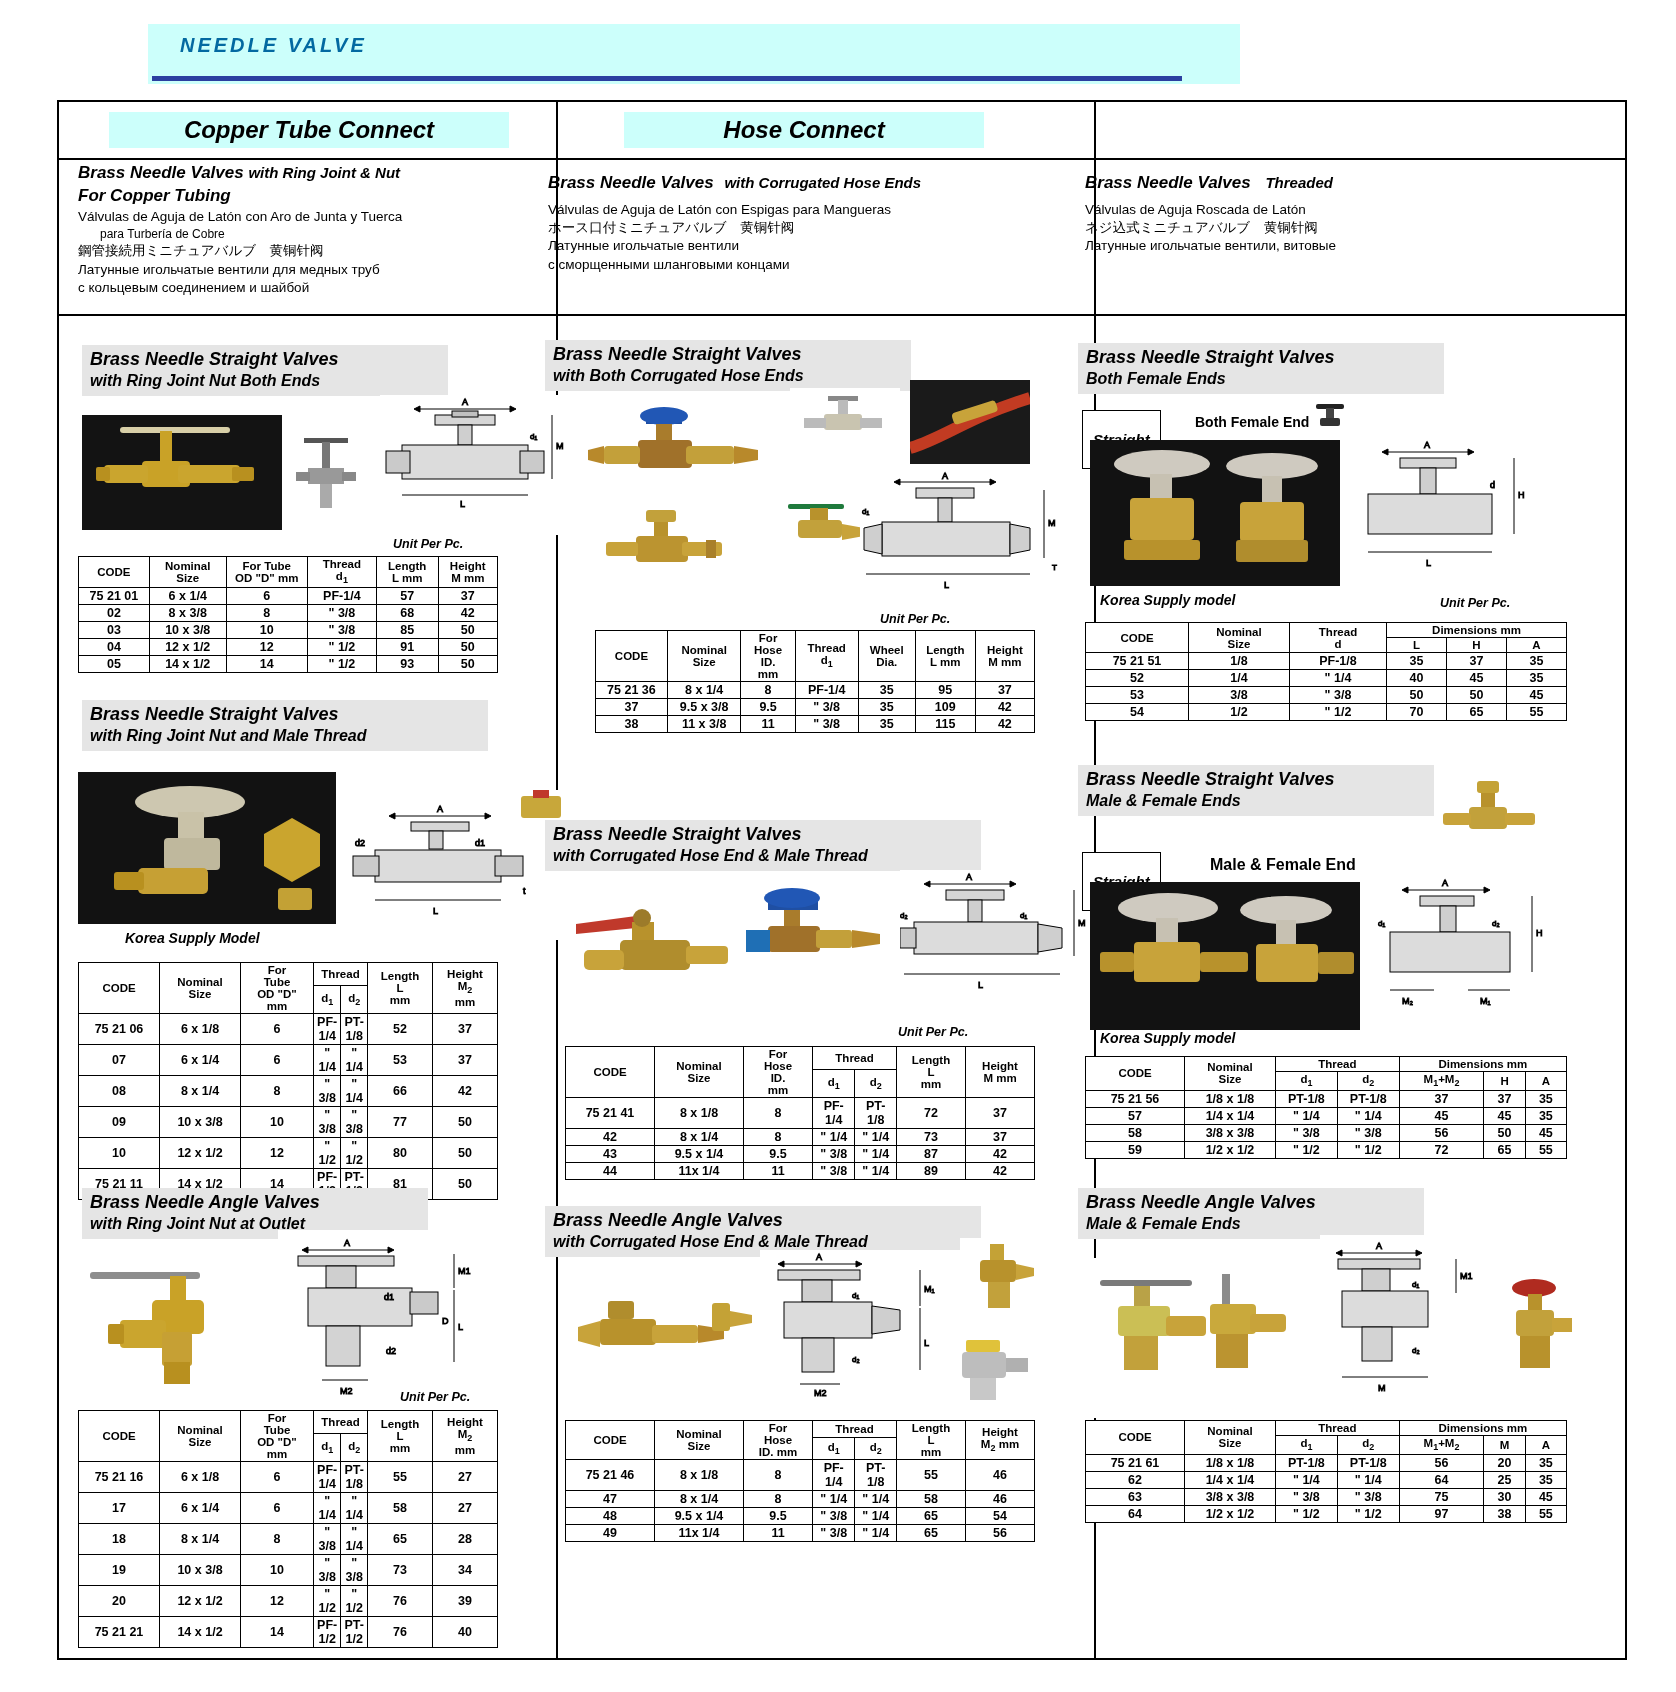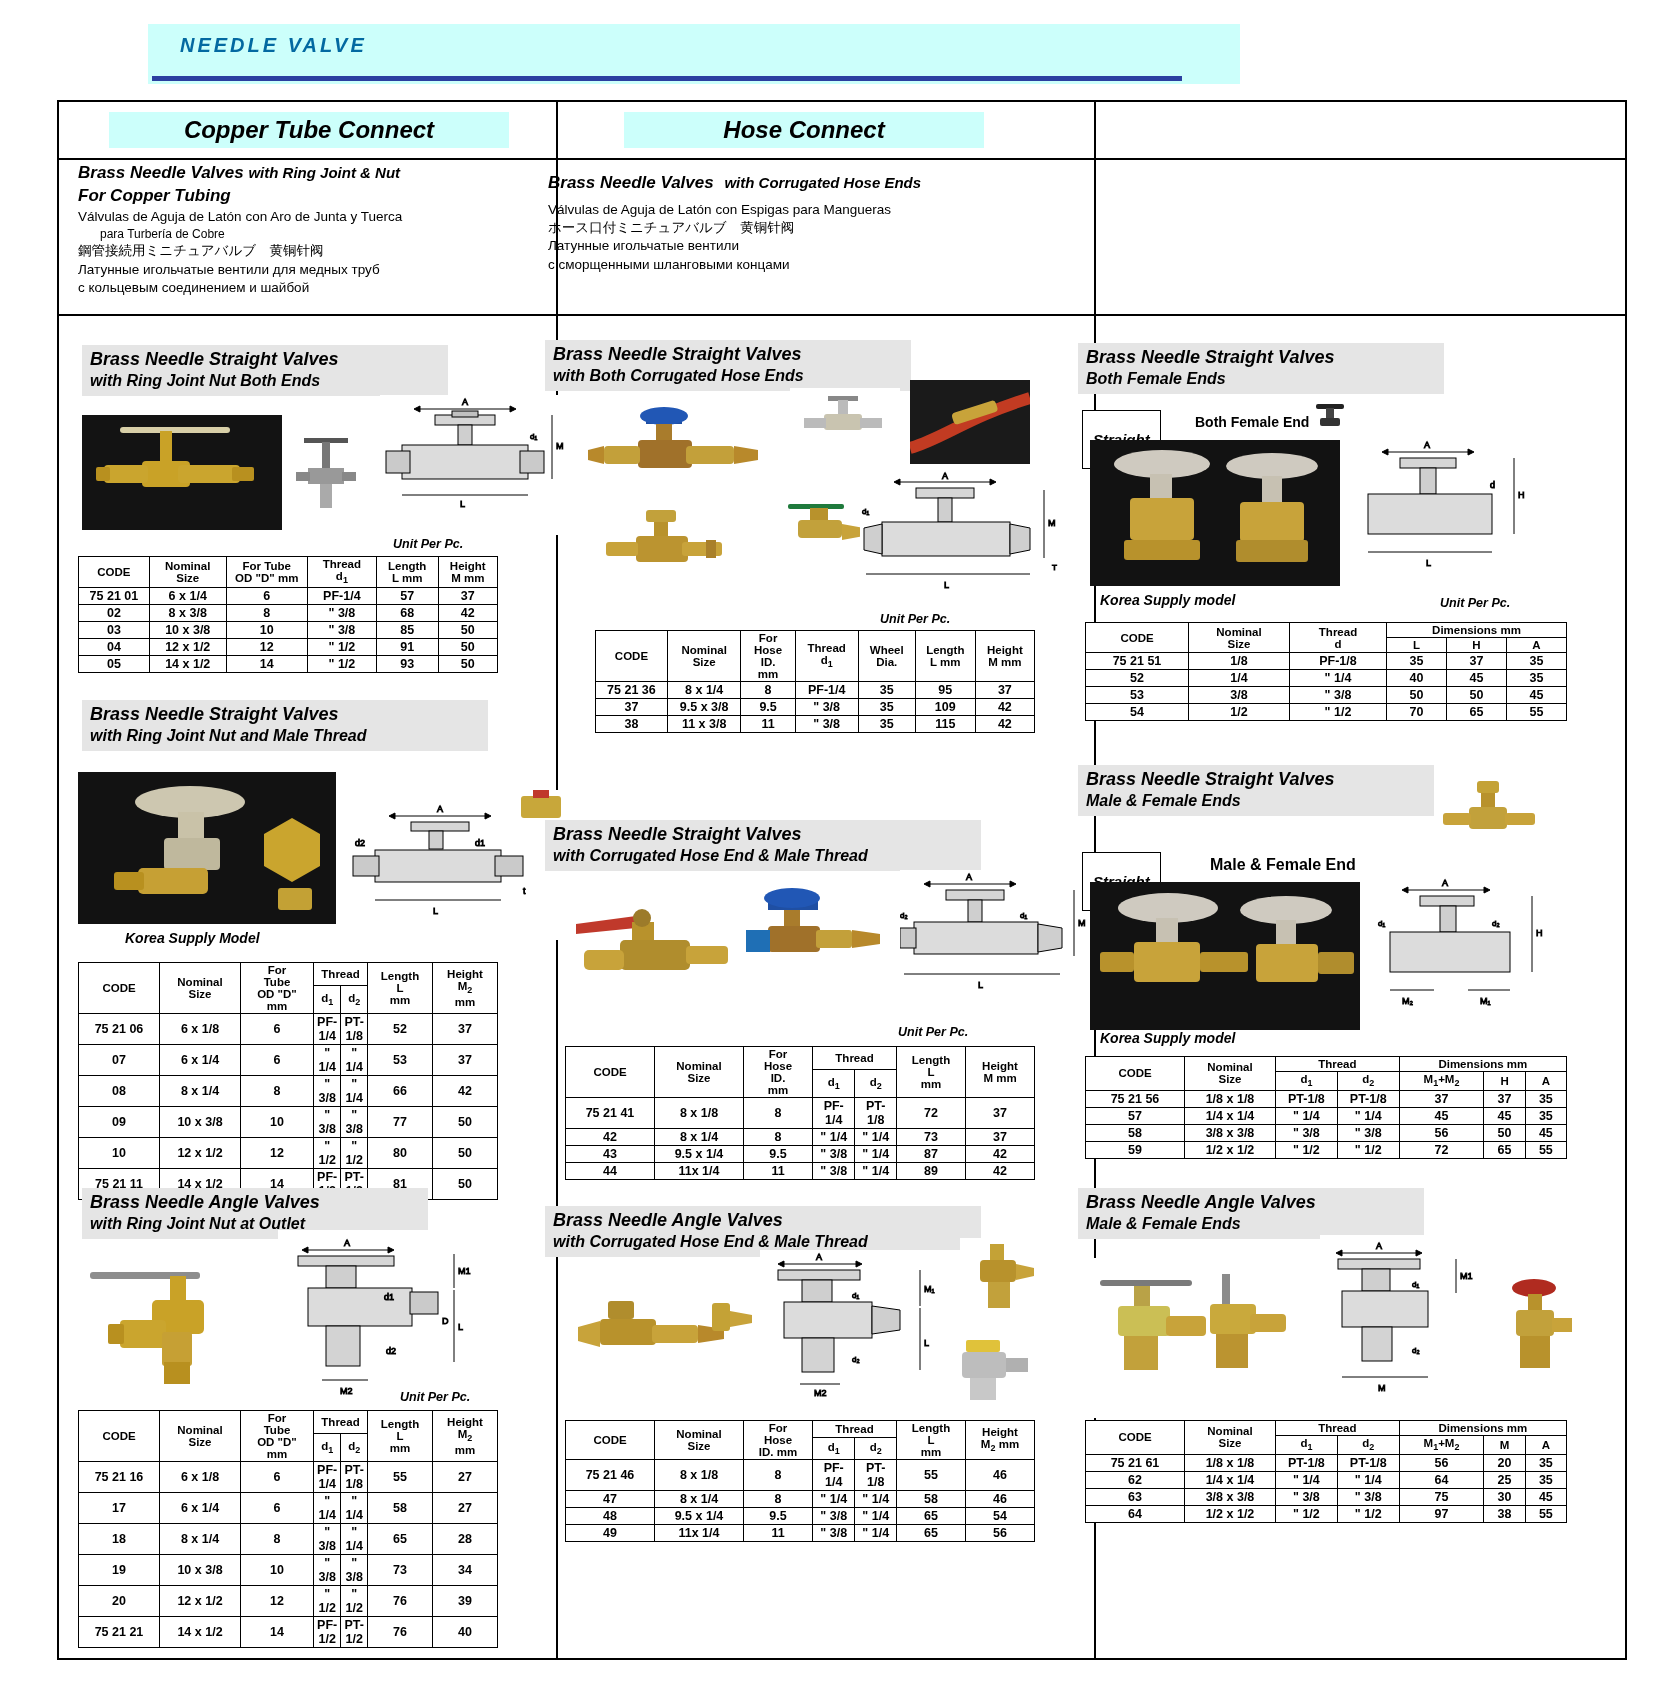--- a/index.html
+++ b/index.html
@@ -125,20 +125,28 @@
   <div class="intro" style="left:548px;top:172px;width:470px;">
     <div class="t1"><span>Brass Needle Valves</span>
       <span class="sm" style="padding-left:6px;">with Corrugated Hose Ends</span></div>
     <div style="height:6px;"></div>
     <div class="ln">Válvulas de Aguja de Latón con Espigas para Mangueras</div>
     <div class="ln">ホース口付ミニチュアバルブ　黄铜针阀</div>
     <div class="ln">Латунные игольчатые вентили</div>
     <div class="ln">с сморщенными шланговыми концами</div>
   </div>
 
+  <div class="intro" style="left:1085px;top:172px;width:470px;">
+    <div class="t1"><span>Brass Needle Valves</span>
+      <span class="sm" style="padding-left:10px;">Threaded</span></div>
+    <div style="height:6px;"></div>
+    <div class="ln">Válvulas de Aguja Roscada de Latón</div>
+    <div class="ln">ネジ込式ミニチュアバルブ　黄铜针阀</div>
+    <div class="ln">Латунные игольчатые вентили, витовые</div>
+  </div>
 
   <div class="seclabel" style="left:82px;top:345px;width:350px;">
     <div class="l1">Brass Needle Straight Valves</div>
     <div class="l2">with Ring Joint Nut   Both  Ends</div>
   </div>
 
   <div class="photo" style="left:82px;top:415px;width:200px;height:115px;">
     <svg width="200" height="115" viewBox="0 0 200 115">
       <rect width="200" height="115" fill="#131313"></rect>
       <rect x="38" y="12" width="110" height="6" rx="3" fill="#d8cfa8"></rect>

